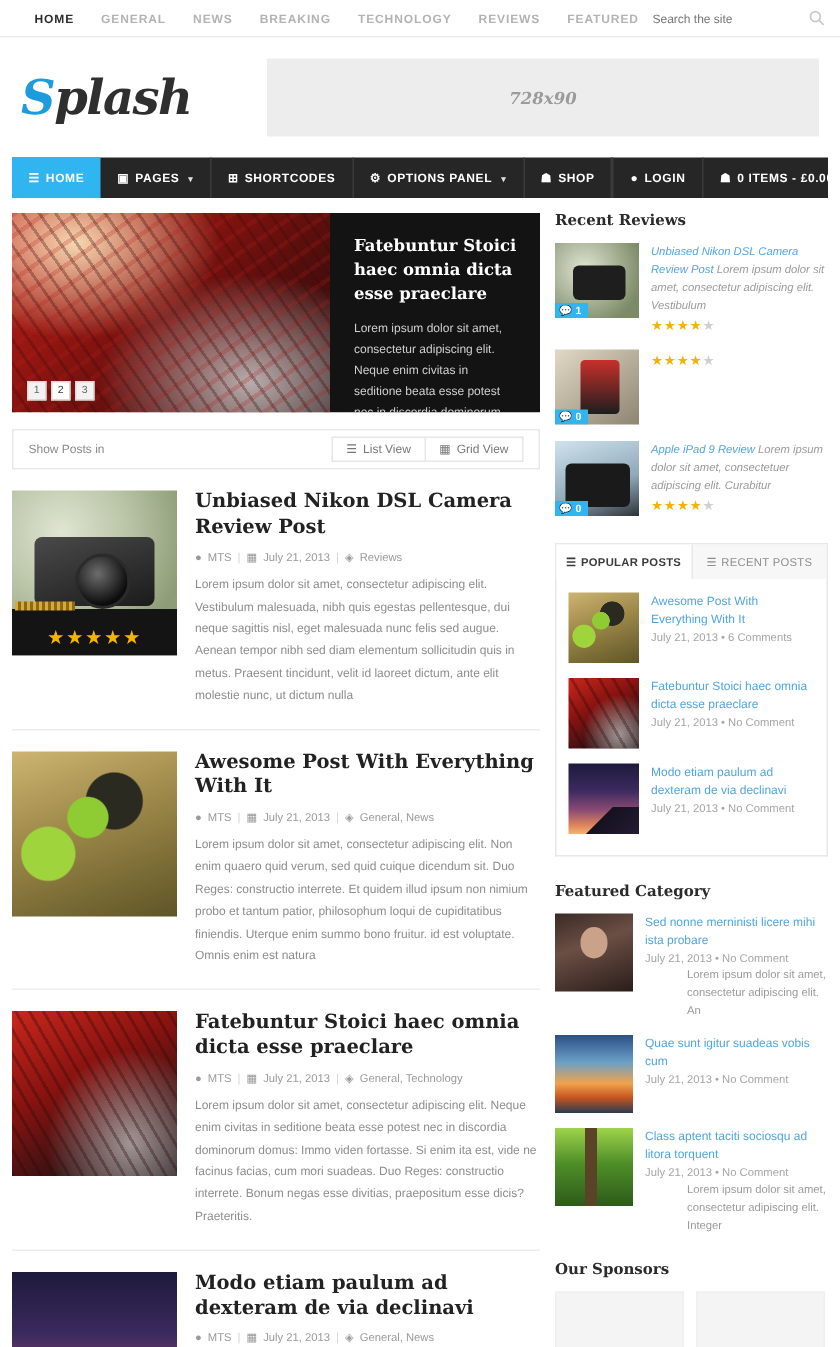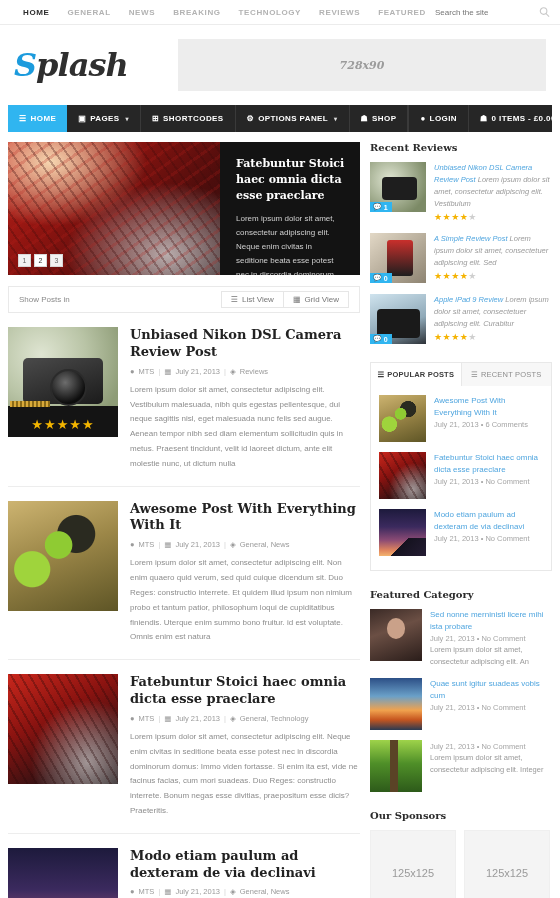--- a/index.html
+++ b/index.html
@@ -345,21 +345,21 @@
     font-size: 8px; color: #51a6df; text-decoration: none;
     line-height: 1.45; display: block;
   }
   .pp .ptext .pmeta { font-size: 7.5px; color: #a5a5a5; margin-top: 2px; }
 
   .fc { display: flex; gap: 8px; margin-bottom: 10px; }
   .fc .fthumb { width: 52px; height: 52px; flex: 0 0 52px; position: relative; overflow: hidden; }
   .fc .ftext { flex: 1; min-width: 0; }
   .fc .ftext a { font-size: 8px; color: #51a6df; text-decoration: none; line-height: 1.45; display: block; }
   .fc .ftext .fmeta { font-size: 7.5px; color: #a5a5a5; margin: 2px 0 1px; }
-  .fc .ftext .fex { font-size: 7.5px; color: #9a9a9a; line-height: 1.6; }
+  .fc .ftext .fex { font-size: 7.5px; color: #9a9a9a; line-height: 1.6; margin-left: 28px; }
 
   .th-woman { background: linear-gradient(160deg,#3a2a26 0%,#6b4f44 40%,#2a1d1a 100%); }
   .th-woman .face { position:absolute; left:32%; top:18%; width:36%; height:40%; background:#caa189; border-radius:50%; }
   .th-sunset { background: linear-gradient(180deg,#2c4f86 0%,#6aa0c8 35%,#f0a24e 62%,#c7561f 80%,#2a3a52 100%); }
   .th-forest { background: linear-gradient(180deg,#9ed34a 0%,#4f8f28 45%,#2d5a1a 100%); }
   .th-forest::after { content:""; position:absolute; left:38%; top:0; width:16%; height:100%; background:#5a4326; }
 
   .sponsors { display: flex; gap: 8px; }
   .sponsors .sp {
     width: 86px; height: 86px;
@@ -564,21 +564,20 @@
 
         <div class="rev">
           <div class="rthumb rt-phone">
             <div class="c1"></div>
             <div class="badge">
               <span>💬</span>
               <span>0</span>
             </div>
           </div>
           <div class="rtext">
-            <p><a>A Simple Review Post</a><span> Lorem ipsum dolor sit amet, consectetuer adipiscing elit. Sed</span></p>
             <div class="stars-sm">★★★★<span class="off">★</span></div>
           </div>
         </div>
 
         <div class="rev">
           <div class="rthumb rt-ipad">
             <div class="c1"></div>
             <div class="badge">
               <span>💬</span>
               <span>0</span>
@@ -645,20 +644,21 @@
           <div class="fthumb th-sunset"></div>
           <div class="ftext">
             <a>Quae sunt igitur suadeas vobis cum</a>
             <div class="fmeta">July 21, 2013 • No Comment</div>
           </div>
         </div>
 
         <div class="fc">
           <div class="fthumb th-forest"></div>
           <div class="ftext">
+            <a>Class aptent taciti sociosqu ad litora torquent</a>
             <div class="fmeta">July 21, 2013 • No Comment</div>
             <div class="fex">Lorem ipsum dolor sit amet, consectetur adipiscing elit. Integer</div>
           </div>
         </div>
       </div>
 
       <div class="widget">
         <h4>Our Sponsors</h4>
         <div class="sponsors">
           <div class="sp">125x125</div>

